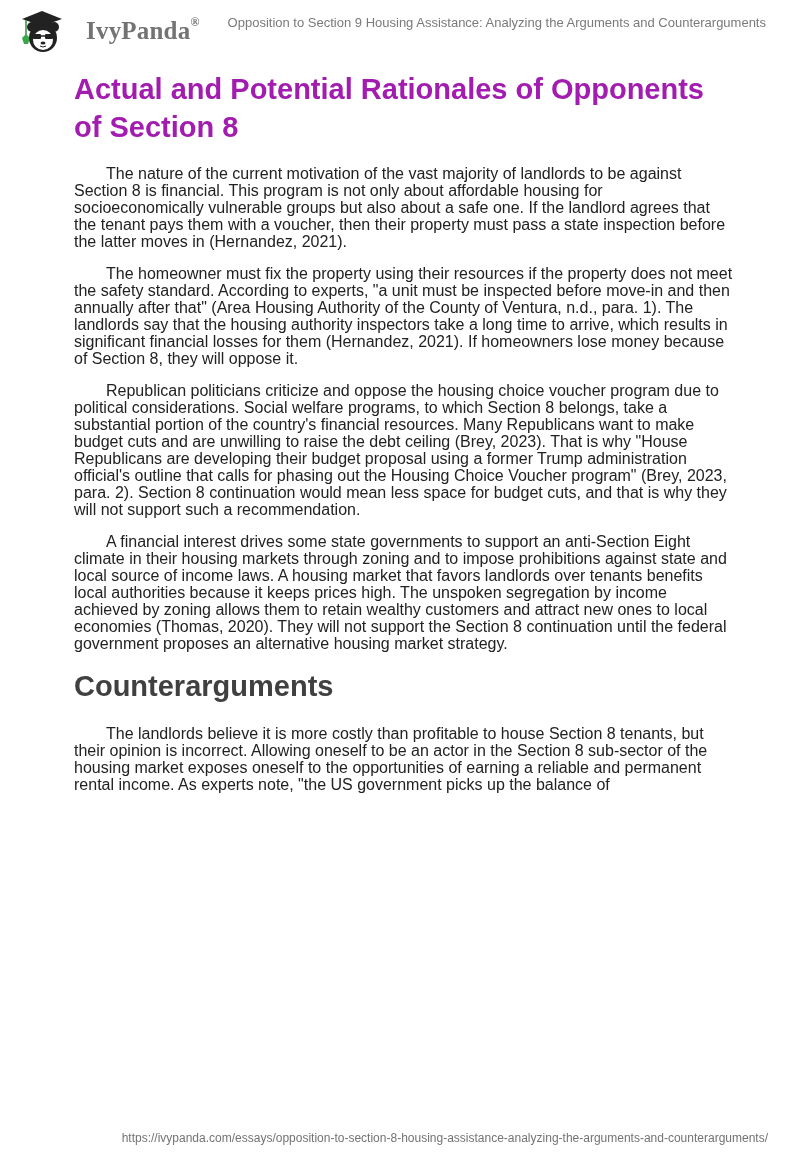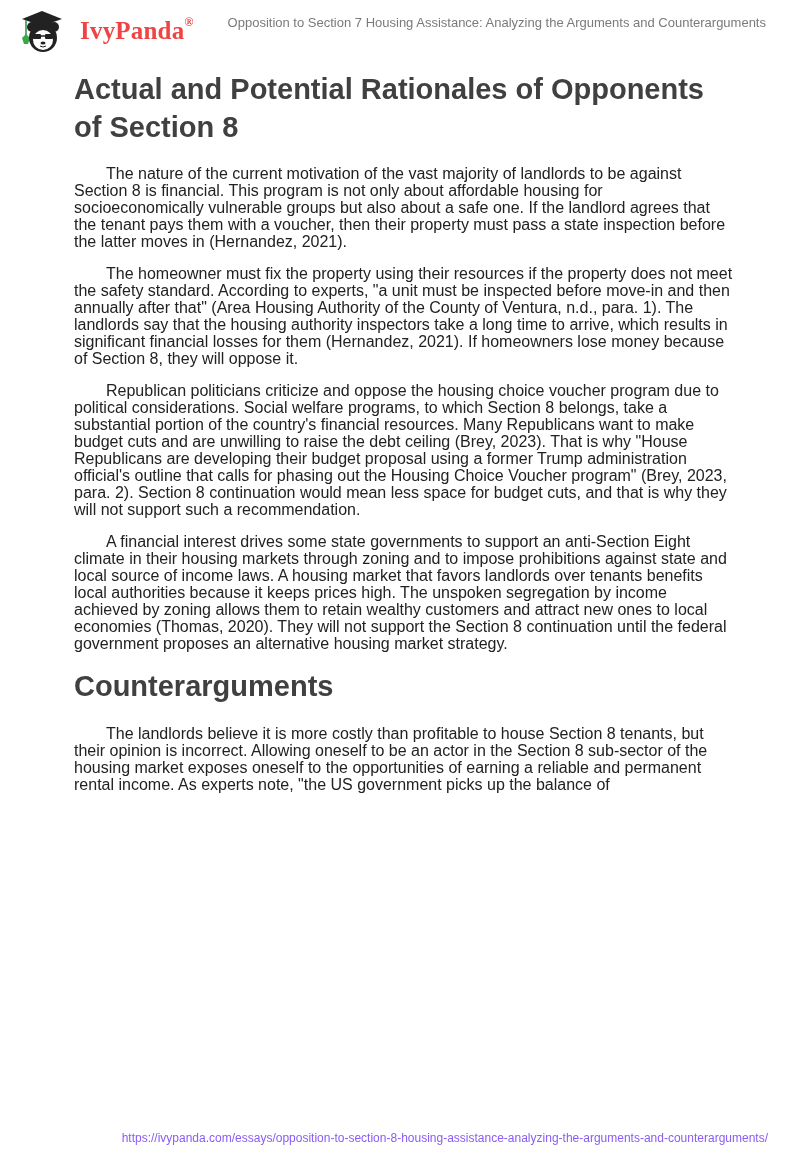--- a/index.html
+++ b/index.html
@@ -2,28 +2,28 @@
 <html><head>
 <meta charset="utf-8">
 <style>
   html, body { margin: 0; padding: 0; background: #ffffff; }
   body { width: 800px; height: 1160px; position: relative; overflow: hidden;
          font-family: "Liberation Sans", sans-serif; color: #222222; }
   .header { position: absolute; left: 0; top: 0; width: 800px; height: 60px; }
   .logo { position: absolute; left: 18px; top: 8px; display: flex; align-items: center; }
   .logo svg { display: block; }
   .logo-text { font-family: "Liberation Serif", serif; font-weight: bold; font-size: 25px;
-               color: #ef4444; margin-left: 16px; letter-spacing: 0.2px; }
+               color: #737373; margin-left: 22px; letter-spacing: 0.2px; }
   .logo-text sup { font-size: 12px; vertical-align: top; position: relative; top: -2px; }
   .doc-title { position: absolute; right: 34px; top: 15px; font-size: 13px; color: #7a7a7a; white-space: nowrap; }
   .content { position: absolute; left: 74px; top: 70px; width: 660px; }
-  h1 { font-size: 29px; font-weight: bold; line-height: 38px; margin: 0 0 19px 0; color: #404040; }
+  h1 { font-size: 29px; font-weight: bold; line-height: 38px; margin: 0 0 19px 0; color: #a21caf; }
   h2 { font-size: 29px; font-weight: bold; line-height: 38px; margin: 10px 0 20px 0; color: #404040; }
   p { font-size: 16px; line-height: 17px; margin: 0 0 15px 0; text-indent: 32px; color: #222; }
-  .footer-url { position: absolute; right: 32px; top: 1131px; font-size: 12px; color: #8b5cf6; white-space: nowrap; }
+  .footer-url { position: absolute; right: 32px; top: 1131px; font-size: 12px; color: #737373; white-space: nowrap; }
 </style>
 </head>
 <body>
 
 <div class="header">
   <div class="logo">
     <svg width="46" height="46" viewBox="0 0 46 46">
       <polygon points="4,11 24,3 44,11 24,18" fill="#222"></polygon>
       <rect x="14" y="12" width="20" height="6" fill="#222"></rect>
       <line x1="8" y1="12" x2="8" y2="28" stroke="#2e8b3e" stroke-width="1.5"></line>
@@ -33,21 +33,21 @@
       <circle cx="36" cy="19" r="5" fill="#222"></circle>
       <ellipse cx="25" cy="32" rx="10" ry="10" fill="#fff"></ellipse>
       <rect x="15" y="26" width="8" height="5" rx="1" fill="#222"></rect>
       <rect x="27" y="26" width="8" height="5" rx="1" fill="#222"></rect>
       <line x1="23" y1="28" x2="27" y2="28" stroke="#222" stroke-width="1.5"></line>
       <ellipse cx="25" cy="35" rx="2.5" ry="1.6" fill="#222"></ellipse>
       <path d="M22 38 Q25 40 28 38" stroke="#222" stroke-width="1" fill="none"></path>
     </svg>
     <span class="logo-text"><span>IvyPanda</span><sup>®</sup></span>
   </div>
-  <div class="doc-title">Opposition to Section 7 Housing Assistance: Analyzing the Arguments and Counterarguments</div>
+  <div class="doc-title">Opposition to Section 9 Housing Assistance: Analyzing the Arguments and Counterarguments</div>
 </div>
 
 <main class="content">
   <h1>Actual and Potential Rationales of Opponents of Section 8</h1>
   <p>The nature of the current motivation of the vast majority of landlords to be against Section 8 is financial. This program is not only about affordable housing for socioeconomically vulnerable groups but also about a safe one. If the landlord agrees that the tenant pays them with a voucher, then their property must pass a state inspection before the latter moves in (Hernandez, 2021).</p>
   <p>The homeowner must fix the property using their resources if the property does not meet the safety standard. According to experts, "a unit must be inspected before move-in and then annually after that" (Area Housing Authority of the County of Ventura, n.d., para. 1). The landlords say that the housing authority inspectors take a long time to arrive, which results in significant financial losses for them (Hernandez, 2021). If homeowners lose money because of Section 8, they will oppose it.</p>
   <p>Republican politicians criticize and oppose the housing choice voucher program due to political considerations. Social welfare programs, to which Section 8 belongs, take a substantial portion of the country's financial resources. Many Republicans want to make budget cuts and are unwilling to raise the debt ceiling (Brey, 2023). That is why "House Republicans are developing their budget proposal using a former Trump administration official's outline that calls for phasing out the Housing Choice Voucher program" (Brey, 2023, para. 2). Section 8 continuation would mean less space for budget cuts, and that is why they will not support such a recommendation.</p>
   <p>A financial interest drives some state governments to support an anti-Section Eight climate in their housing markets through zoning and to impose prohibitions against state and local source of income laws. A housing market that favors landlords over tenants benefits local authorities because it keeps prices high. The unspoken segregation by income achieved by zoning allows them to retain wealthy customers and attract new ones to local economies (Thomas, 2020). They will not support the Section 8 continuation until the federal government proposes an alternative housing market strategy.</p>
   <h2>Counterarguments</h2>
   <p>The landlords believe it is more costly than profitable to house Section 8 tenants, but their opinion is incorrect. Allowing oneself to be an actor in the Section 8 sub-sector of the housing market exposes oneself to the opportunities of earning a reliable and permanent rental income. As experts note, "the US government picks up the balance of</p>

